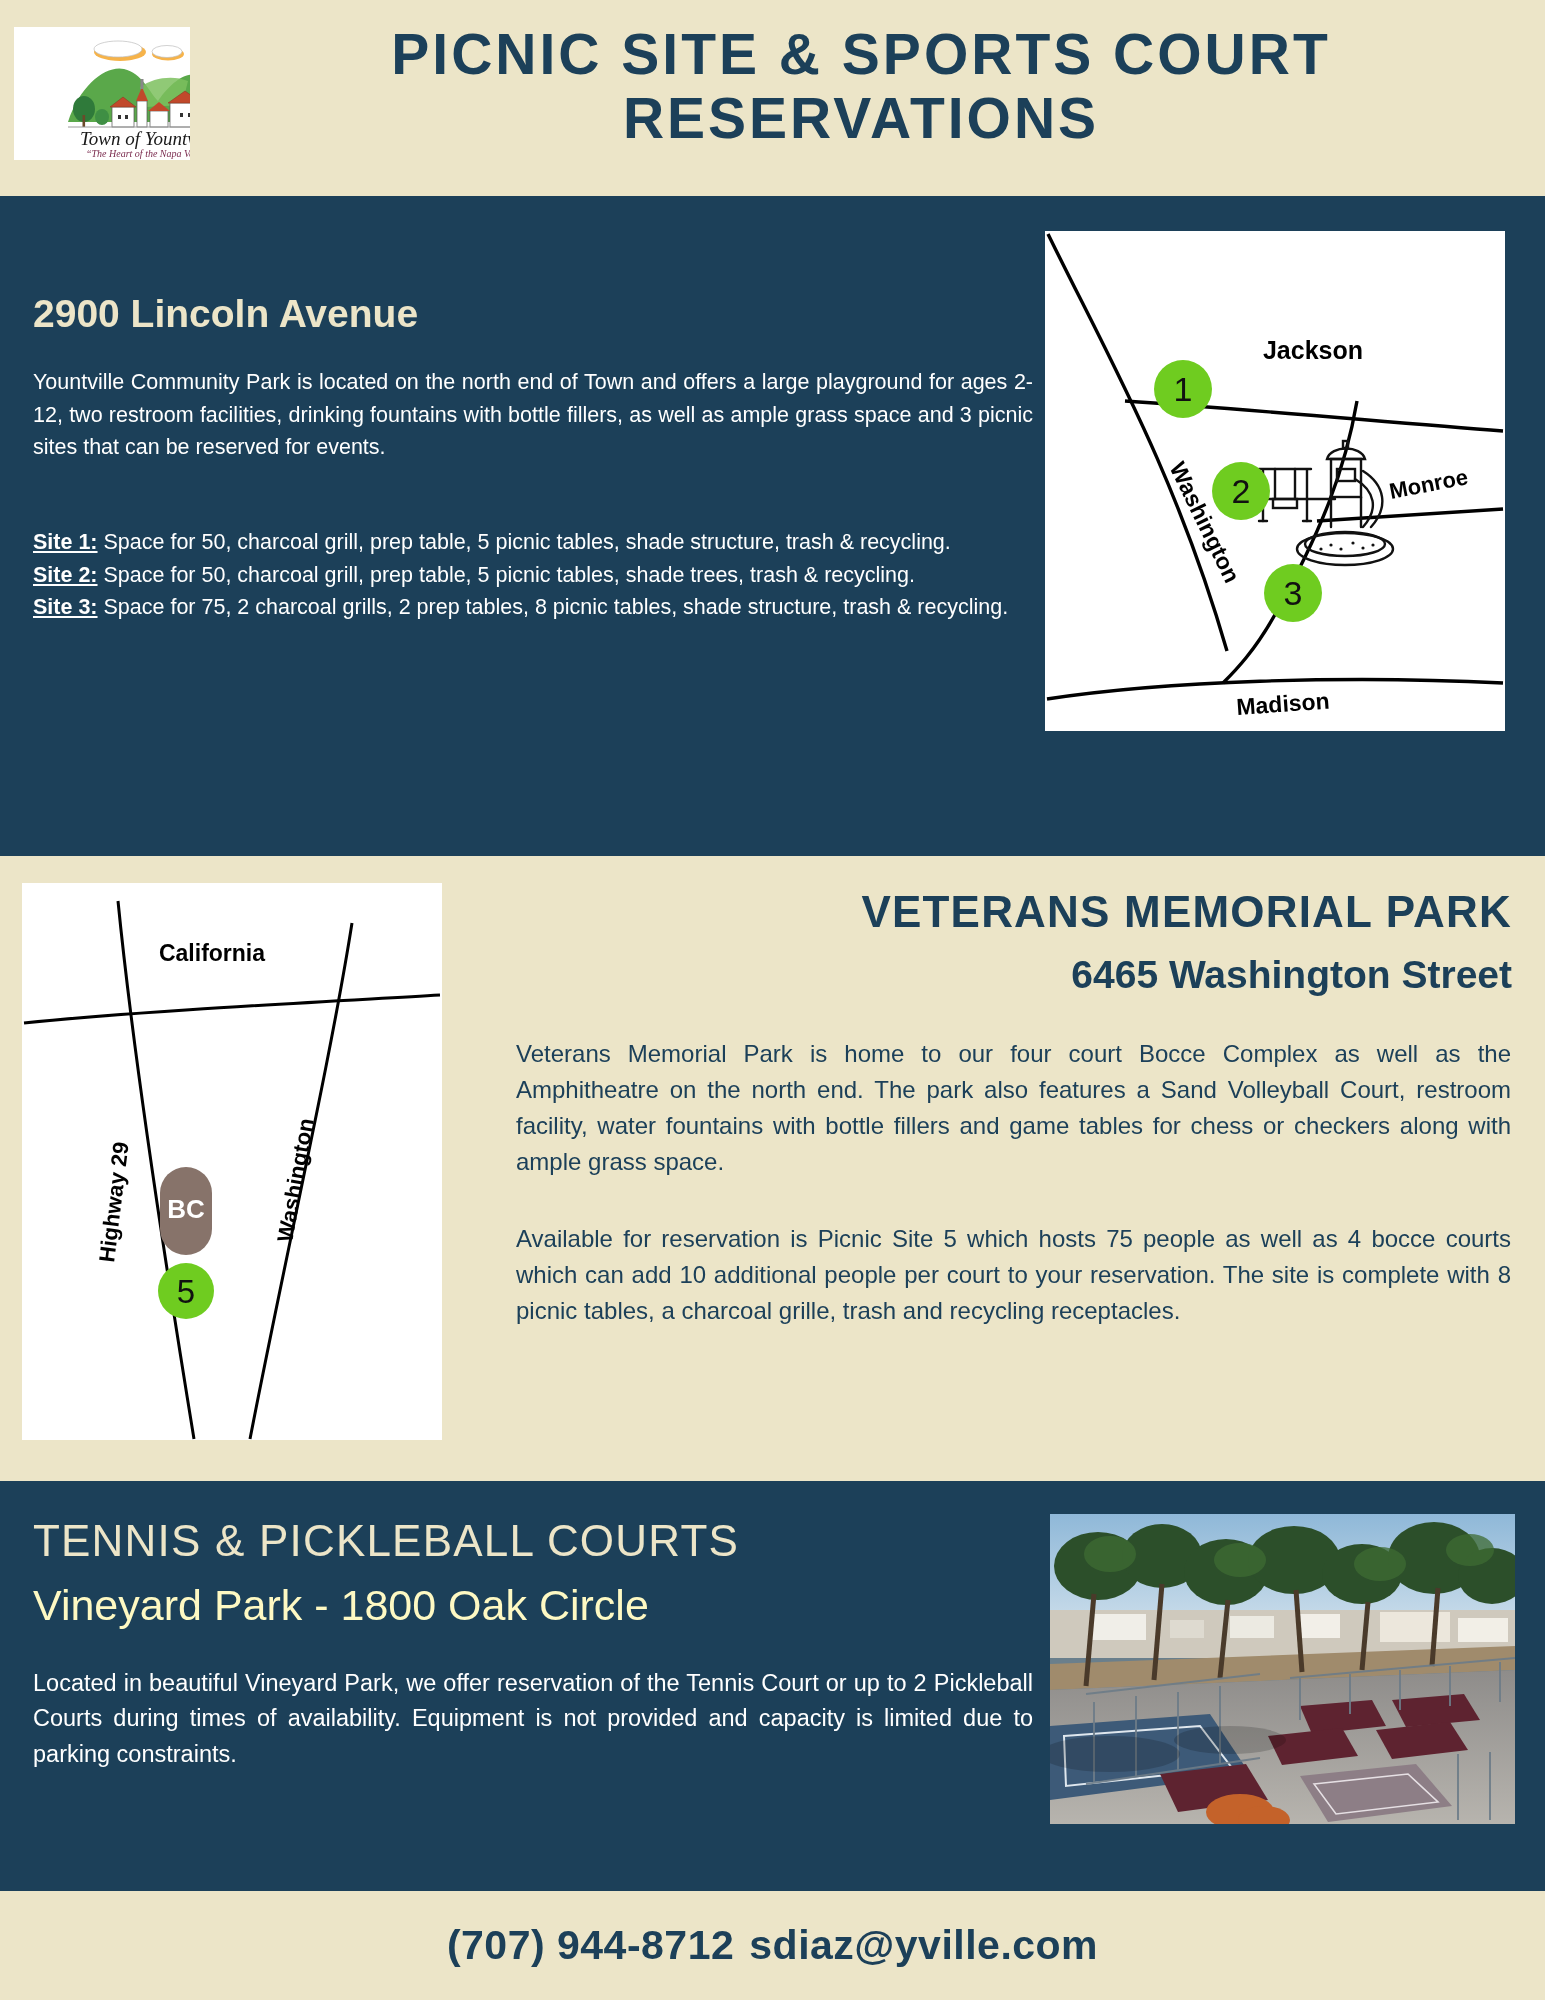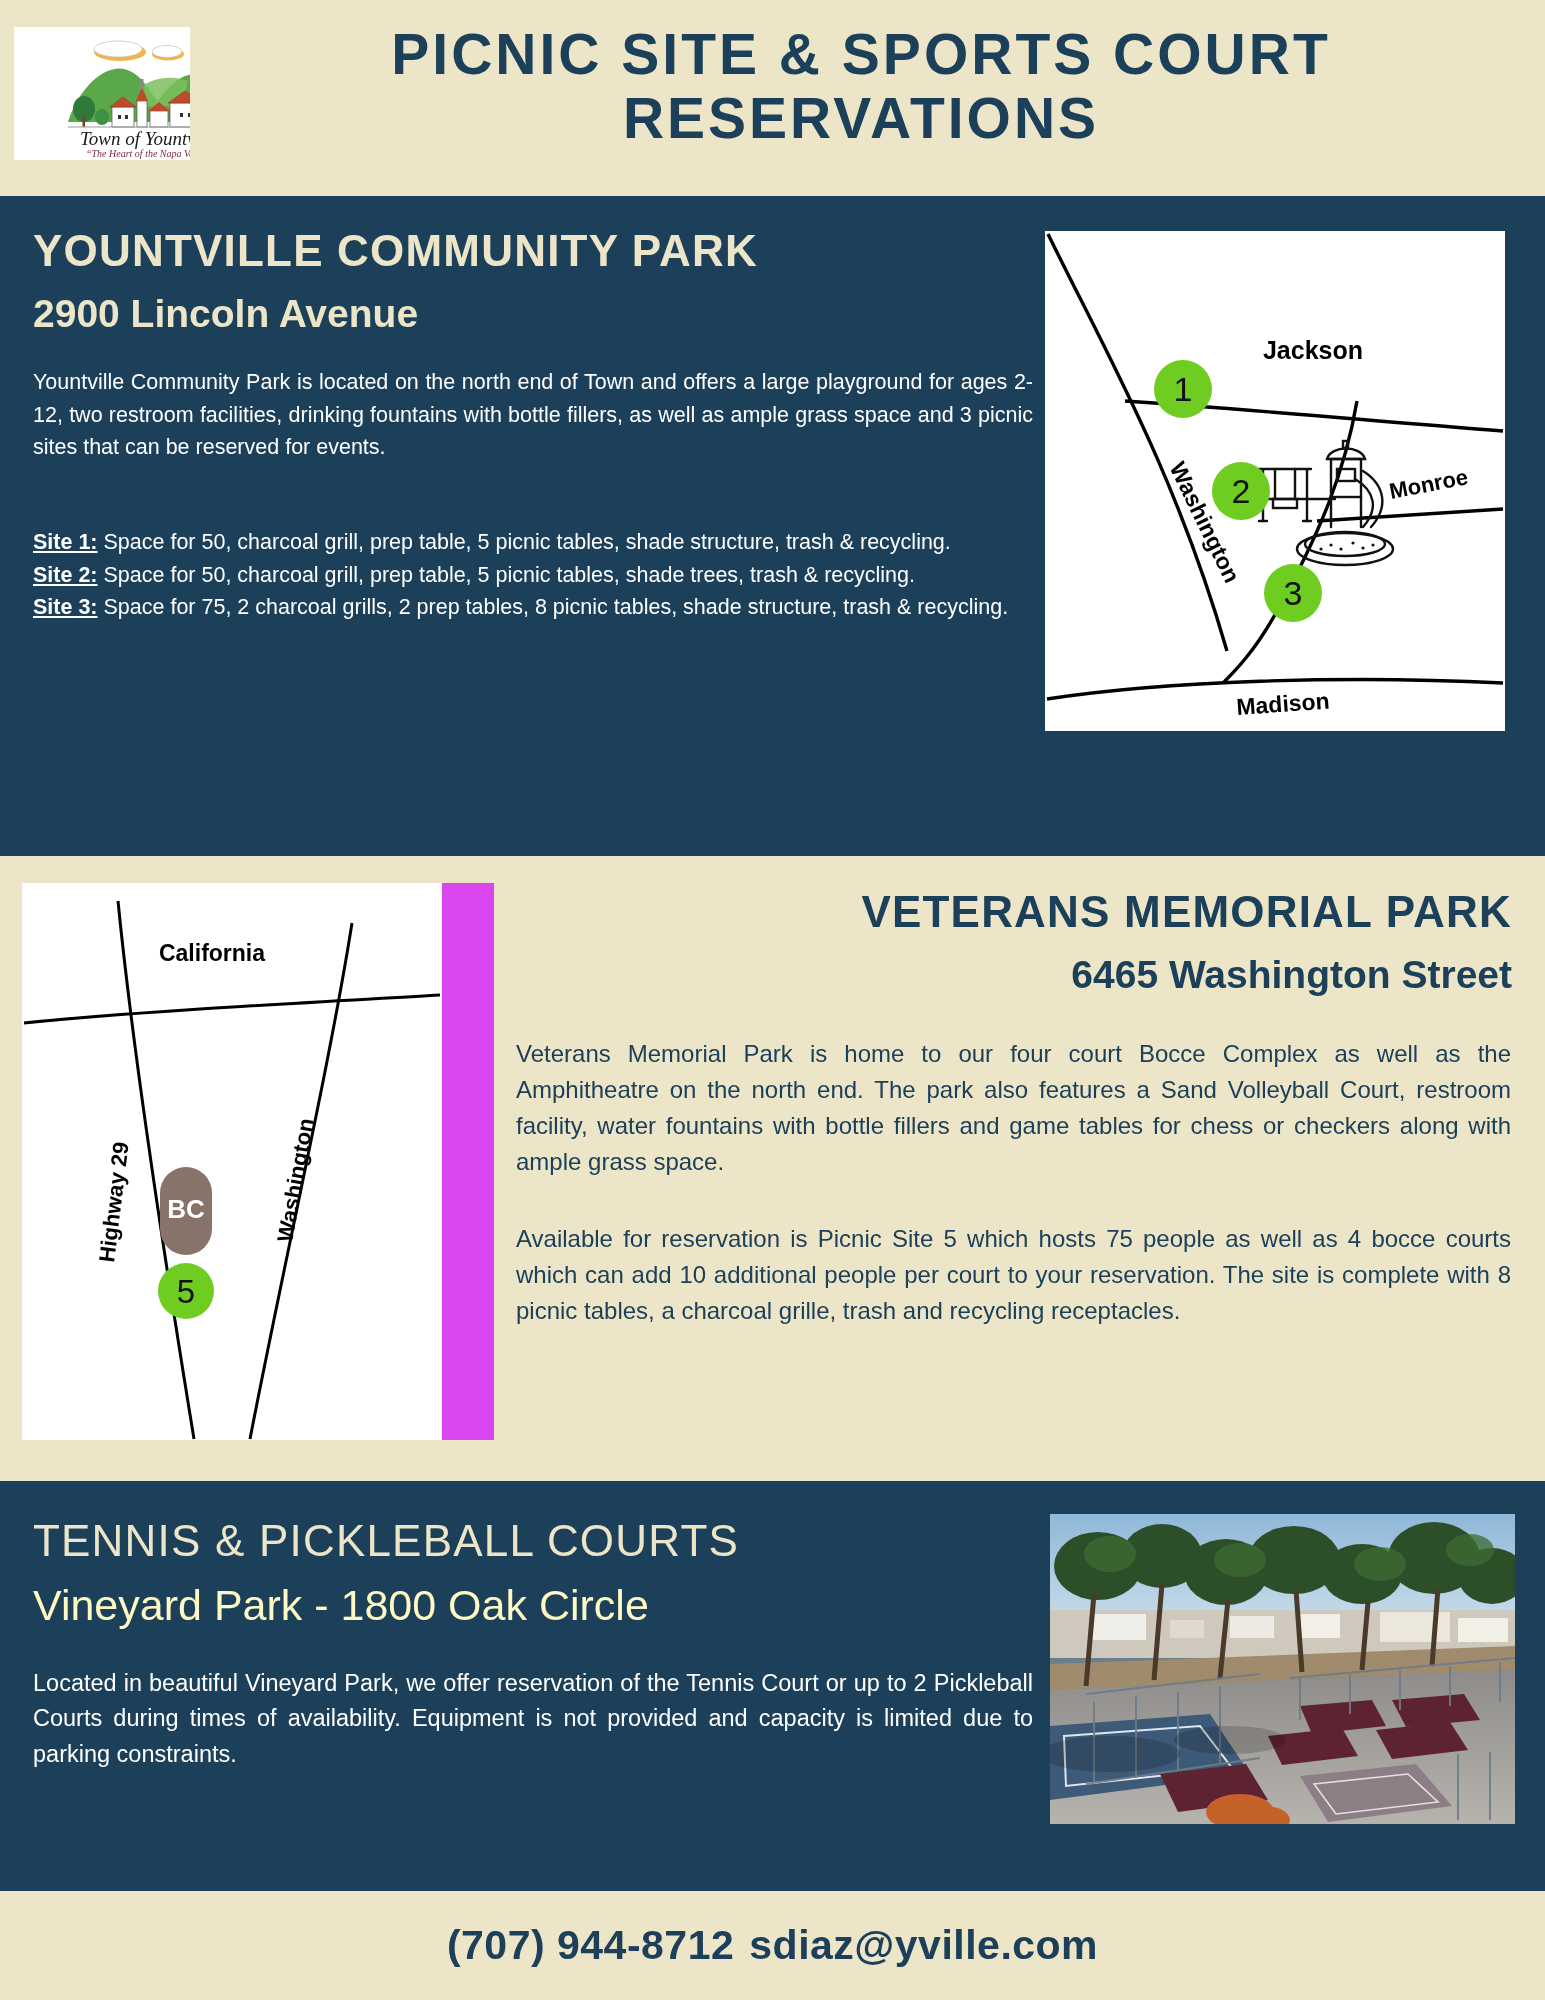--- a/index.html
+++ b/index.html
@@ -102,21 +102,21 @@
   
   .sec2 {
     position: absolute;
     left: 0; top: 856px;
     width: 1545px; height: 625px;
     background: #ece5c8;
   }
   .map2 {
     position: absolute;
     left: 22px; top: 27px;
-    width: 472px; height: 557px;
+    width: 420px; height: 557px;
     background: #d946ef;
   }
   .sec2 .s-title {
     position: absolute;
     right: 33px; top: 31px;
     font-size: 44px;
     font-weight: bold;
     letter-spacing: 1.2px;
     color: #1c4059;
     text-align: right;
@@ -253,21 +253,20 @@
         <text x="88" y="118" text-anchor="middle" font-family="'Liberation Serif', serif" font-style="italic" font-size="19" fill="#1a1a1a">Town of Yountville</text>
 
         <text x="88" y="130" text-anchor="middle" font-family="'Liberation Serif', serif" font-style="italic" font-size="10" fill="#7a2b4e">“The Heart of the Napa Valley”</text>
       </svg>
     </div>
 
     <div class="header-title">PICNIC SITE &amp; SPORTS COURT RESERVATIONS</div>
   </div>
 
   <div class="sec1">
-    <div class="s-title">YOUNTVILLE COMMUNITY PARK</div>
     <div class="s-addr">2900 Lincoln Avenue</div>
     <div class="s-body">Yountville Community Park is located on the north end of Town and offers a large playground for ages 2-12, two restroom facilities, drinking fountains with bottle fillers, as well as ample grass space and  3 picnic sites that can be reserved for events.</div>
 
     <div class="s-sites">
       <div><u>Site 1:</u><span> Space for 50, charcoal grill, prep table, 5 picnic tables, shade structure, trash &amp; recycling.</span></div>
       <div><u>Site 2:</u><span> Space for 50, charcoal grill, prep table, 5 picnic tables, shade trees, trash &amp; recycling.</span></div>
       <div><u>Site 3:</u><span> Space for 75, 2 charcoal grills, 2 prep tables, 8 picnic tables, shade structure, trash &amp; recycling.</span></div>
     </div>
 
     <div class="map1">

